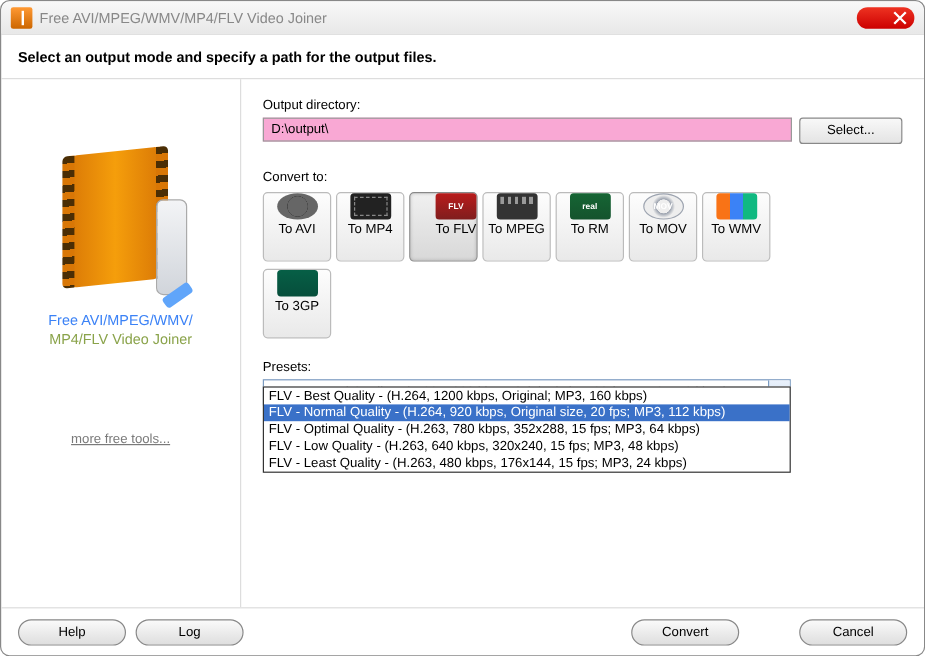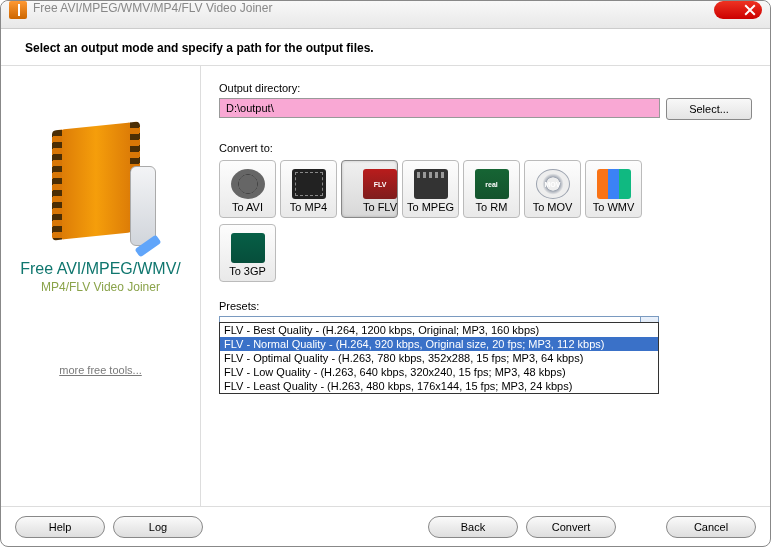--- a/index.html
+++ b/index.html
@@ -1,42 +1,42 @@
 <!DOCTYPE html>
 <html><head>
 <meta charset="utf-8">
 <style>
 * { box-sizing: border-box; margin: 0; padding: 0; font-family: Tahoma, Arial, sans-serif; font-size: 11px; }
 body { background: #fff; width: 771px; height: 547px; overflow: hidden; }
 .window { width: 771px; height: 547px; border: 1px solid #888; border-radius: 8px; background: #fff; display: flex; flex-direction: column; }
-.titlebar { height: 28px; background: linear-gradient(#f8f8f8, #e8e8e8); border-bottom: 1px solid #ccc; border-radius: 8px 8px 0 0; display: flex; padding: 0 8px; }
+.titlebar { height: 28px; background: linear-gradient(#f8f8f8, #e8e8e8); border-bottom: 1px solid #ccc; border-radius: 8px 8px 0 0; display: flex; align-items: center; padding: 0 8px; }
 .titlebar .app-icon { width: 18px; height: 18px; background: linear-gradient(#ff9933,#cc6600); border-radius: 2px; margin-right: 6px; position: relative; }
 .titlebar .app-icon::before { content:""; position:absolute; left:9px; top:3px; width:2px; height:12px; background:#fff; }
 .titlebar .title { color: #888; font-size: 12px; flex: 1; }
 .close-pill { width: 48px; height: 18px; background: linear-gradient(#ee3322,#cc0000); border-radius: 9px; display: flex; align-items: center; justify-content: flex-end; padding-right: 6px; }
 .close-pill svg { width: 12px; height: 12px; }
-.instr { padding: 12px 24px 10px; font-weight: bold; font-size: 12px; border-bottom: 1px solid #ddd; }
+.instr { padding: 12px 14px 10px; font-weight: bold; font-size: 12px; border-bottom: 1px solid #ddd; }
 .main { flex: 1; display: flex; }
 .sidebar { width: 200px; border-right: 1px solid #ddd; display: flex; flex-direction: column; align-items: center; padding-top: 60px; }
 .logo-img { width: 110px; height: 120px; margin-bottom: 10px; position: relative; }
 .reel { width: 80px; height: 110px; background: linear-gradient(90deg,#d97706,#f59e0b,#d97706); border-radius: 8px; position: absolute; left: 10px; top: 0; transform: skewY(-6deg); }
 .reel::before,.reel::after { content:""; position:absolute; top:0; bottom:0; width:10px; background: repeating-linear-gradient(#4b2e05 0 6px, #d97706 6px 12px); }
 .reel::before { left:-4px; border-radius:4px 0 0 4px;} .reel::after{ right:-4px; border-radius:0 4px 4px 0;}
 .tube { position:absolute; right:0; bottom:0; width:26px; height:80px; background: linear-gradient(#f3f4f6,#d1d5db); border:1px solid #aaa; border-radius:6px; }
 .tube::after { content:""; position:absolute; bottom:-6px; left:4px; width:26px; height:10px; background:#60a5fa; border-radius:3px; transform: rotate(-35deg); }
-.logo-line1 { color: #0f766e; font-size: 16px; margin-top: 4px; text-align:center;}
+.logo-line1 { color: #3b82f6; font-size: 12px; margin-top: 4px; text-align:center;}
 .logo-line2 { color: #8aa34a; font-size: 12px; margin-top: 2px; text-align:center;}
 .tools-link { margin-top: 70px; color: #7a7a7a; text-decoration: underline; cursor: pointer; }
 .content { flex: 1; padding: 16px 18px 0 18px; position: relative; }
 .lbl { display: block; margin-bottom: 4px; }
 .row-dir { display: flex; gap: 6px; margin-bottom: 22px; }
 .dir-input { flex: 1; height: 20px; border: 1px solid #999; padding: 2px 6px; background: #f9a8d4; }
 .sel-btn { width: 86px; height: 22px; border: 1px solid #888; background: linear-gradient(#f8f8f8,#e4e4e4); border-radius: 3px; cursor: pointer; }
 .fmt-row { display: flex; gap: 4px; margin-top: 6px; margin-bottom: 4px; flex-wrap: wrap; }
-.fmt-btn { width: 57px; height: 58px; border: 1px solid #bbb; background: linear-gradient(#fdfdfd,#e9e9e9); border-radius: 4px; display: flex; flex-direction: column; align-items: center; justify-content: flex-end; padding-bottom: 4px; cursor: pointer; gap:2px;}
+.fmt-btn { width: 57px; height: 58px; border: 1px solid #bbb; background: linear-gradient(#fdfdfd,#e9e9e9); border-radius: 4px; display: flex; flex-direction: column; align-items: center; justify-content: flex-end; padding-bottom: 20px; cursor: pointer; gap:2px;}
 .fmt-btn.selected { border: 1px solid #888; background: linear-gradient(#f0f0f0,#d8d8d8); box-shadow: inset 0 0 3px rgba(0,0,0,0.2); align-items: flex-end; }
 .fmt-icon { width: 34px; height: 30px; border-radius: 3px; display:flex; align-items:center; justify-content:center; font-weight:bold; font-size:7px; color:#fff; text-align:center; line-height:1; }
 .ic-avi { background: radial-gradient(circle,#666 40%,#444 42%,#666 44%); border-radius:50%;}
 .ic-mp4 { background: #222; position:relative;} .ic-mp4::before{content:"";position:absolute;inset:3px;border:1px dashed #888;}
 .ic-flv { background: linear-gradient(#b91c1c,#7f1d1d);} 
 .ic-swf { background: linear-gradient(#dc2626,#991b1b);} 
 .ic-mpeg { background: #333; position:relative;} .ic-mpeg::before{content:"";position:absolute;left:3px;right:3px;top:3px;height:6px;background:repeating-linear-gradient(90deg,#999 0 3px,#333 3px 6px);}
 .ic-rm { background: linear-gradient(#166534,#14532d);} 
 .ic-wmv { background: linear-gradient(90deg,#f97316 33%,#3b82f6 33% 66%,#10b981 66%);} 
 .ic-mov { background: radial-gradient(circle,#eee 30%,#9ca3af 32%,#eee 50%); border:1px solid #9ca3af; border-radius:50%;}
@@ -142,18 +142,17 @@
             <div class="opt">FLV - Least Quality - (H.263, 480 kbps, 176x144, 15 fps; MP3, 24 kbps)</div>
           </div>
       </div>
     </div>
   </div>
 
   <div class="footer">
     <button class="pill-btn">Help</button>
     <button class="pill-btn">Log</button>
     <div class="spacer"></div>
-    <button class="pill-btn">Back</button>
     <button class="pill-btn">Convert</button>
     <div style="width:34px"></div>
     <button class="pill-btn">Cancel</button>
   </div>
 </div>
 
 </body></html>

